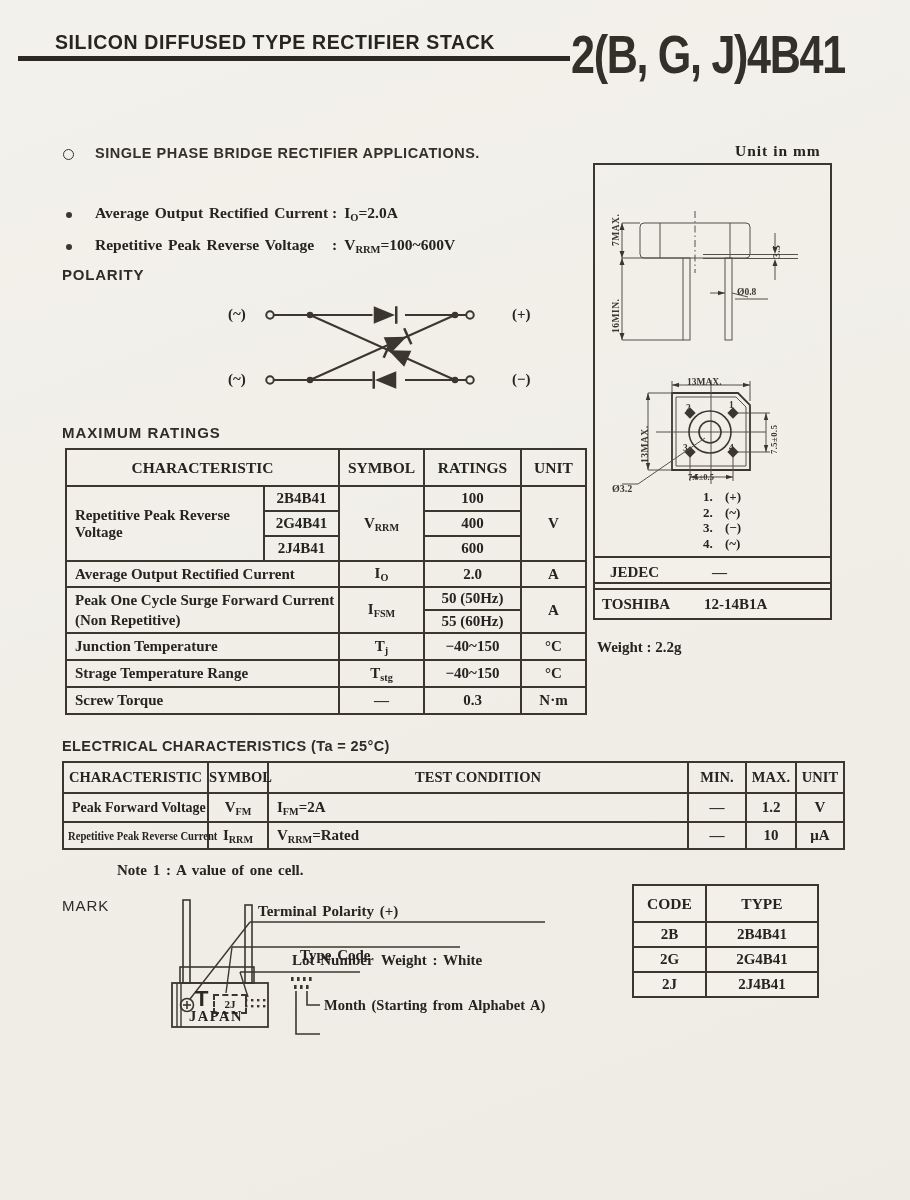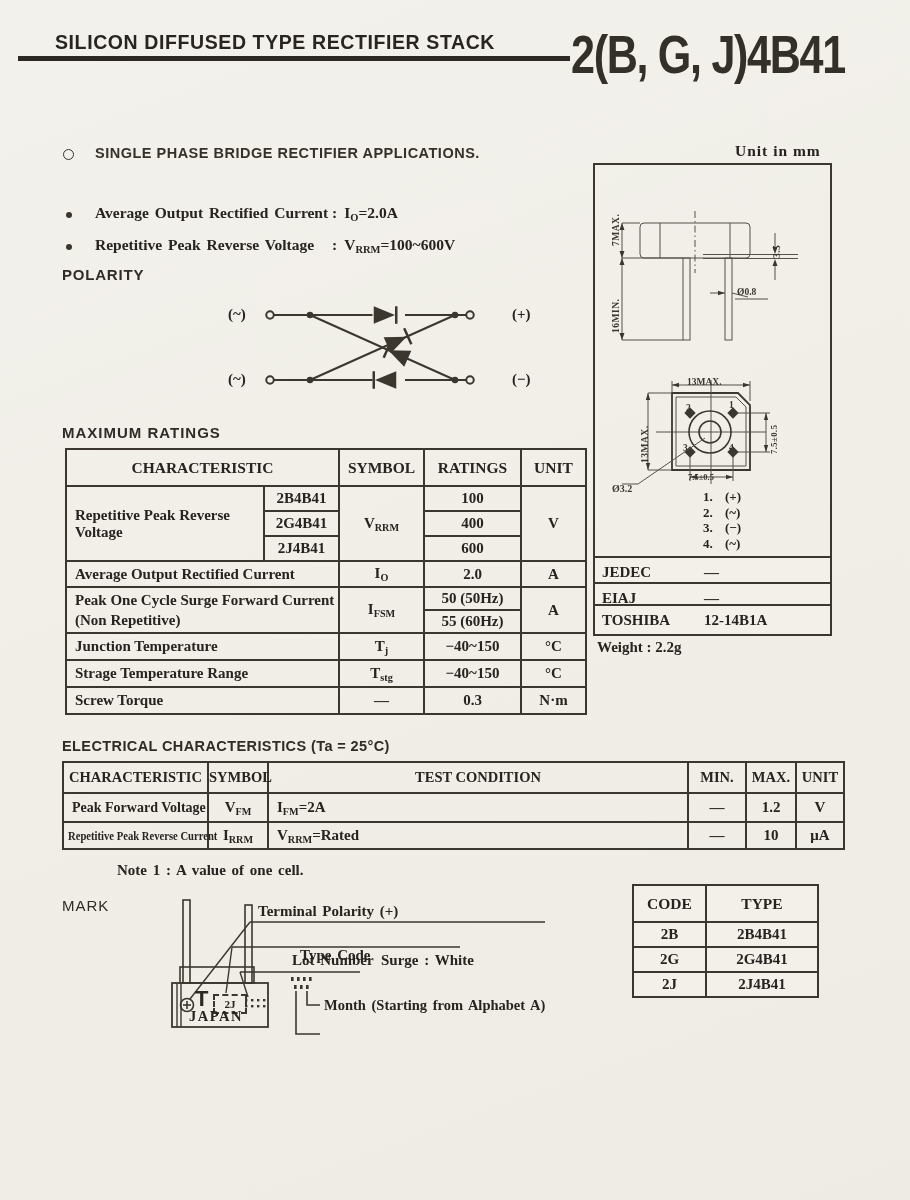--- a/index.html
+++ b/index.html
@@ -259,28 +259,28 @@
   <span class="pinnum" style="left:729px;top:443px;">4</span>
 
   <div class="abs serif" style="left:703px;top:489px;font-size:13px;line-height:15.5px;">
     <div><span style="display:inline-block;width:22px;">1.</span><span>(+)</span></div>
     <div><span style="display:inline-block;width:22px;">2.</span><span>(~)</span></div>
     <div><span style="display:inline-block;width:22px;">3.</span><span>(−)</span></div>
     <div><span style="display:inline-block;width:22px;">4.</span><span>(~)</span></div>
   </div>
 
   <div class="abs serif" style="left:593px;top:556px;width:235px;height:28px;border:2px solid #3b372f;display:flex;align-items:center;font-size:15px;background:#f2f0e9;">
-    <span style="padding-left:7px;width:92px;">JEDEC</span>
+    <span style="padding-left:7px;width:92px;margin-left:8px;">JEDEC</span>
     <span style="margin-left:10px;">—</span>
   </div>
   <div class="abs serif" style="left:593px;top:582px;width:235px;height:28px;border:2px solid #3b372f;display:flex;align-items:center;font-size:15px;background:#f2f0e9;">
     <span style="padding-left:7px;width:92px;">EIAJ</span>
     <span style="margin-left:10px;">—</span>
   </div>
-  <div class="abs serif" style="left:593px;top:604px;width:235px;height:28px;border:2px solid #3b372f;display:flex;align-items:center;font-size:15px;background:#f2f0e9;">
+  <div class="abs serif" style="left:593px;top:588px;width:235px;height:28px;border:2px solid #3b372f;display:flex;align-items:center;font-size:15px;background:#f2f0e9;">
     <span style="padding-left:7px;width:92px;">TOSHIBA</span>
     <span style="margin-left:10px;">12-14B1A</span>
   </div>
   <div class="abs serif" style="left:597px;top:639px;font-size:15px;">Weight : 2.2g</div>
 
   <div class="abs sans" style="left:62px;top:738px;font-size:14.5px;font-weight:bold;letter-spacing:0.4px;">ELECTRICAL CHARACTERISTICS (Ta = 25°C)</div>
 
   <table class="abs" style="left:62px;top:761px;width:781px;">
     <colgroup>
         <col style="width:145px">
@@ -370,21 +370,21 @@
 
     <g class="ln" stroke-width="1.6">
       <polyline points="157,98 157,112 170,112"></polyline>
       <polyline points="146,98 146,141 170,141"></polyline>
     </g>
   </svg>
 
   <span class="abs serif" style="left:258px;top:903px;font-size:15px;word-spacing:2px;">Terminal Polarity (+)</span>
   <span class="abs serif" style="left:300px;top:927px;font-size:15px;word-spacing:2px;margin-top:20px;">Type Code</span>
   <span class="abs serif" style="left:292px;top:952px;font-size:15px;word-spacing:2px;">Lot Number</span>
-  <span class="abs serif" style="left:381px;top:952px;font-size:15px;word-spacing:2px;">Surge : White</span>
+  <span class="abs serif" style="left:381px;top:952px;font-size:15px;word-spacing:2px;">Weight : White</span>
   <span class="abs serif" style="left:324px;top:997px;font-size:14.5px;word-spacing:2px;">Month (Starting from Alphabet A)</span>
 
   <span class="abs sans" style="left:195px;top:986px;font-size:22px;font-weight:bold;color:#2c2822;">T</span>
   <span class="abs serif" style="left:213px;top:994px;width:30px;height:16px;border:2px dashed #3b372f;font-size:11px;display:flex;align-items:center;justify-content:center;">
     <span>2J</span>
   </span>
   <span class="abs serif" style="left:189px;top:1008px;font-size:14.5px;letter-spacing:1.5px;">JAPAN</span>
 
   <table class="abs" style="left:632px;top:884px;width:185px;background:#f2f0e9;">
     <colgroup>

